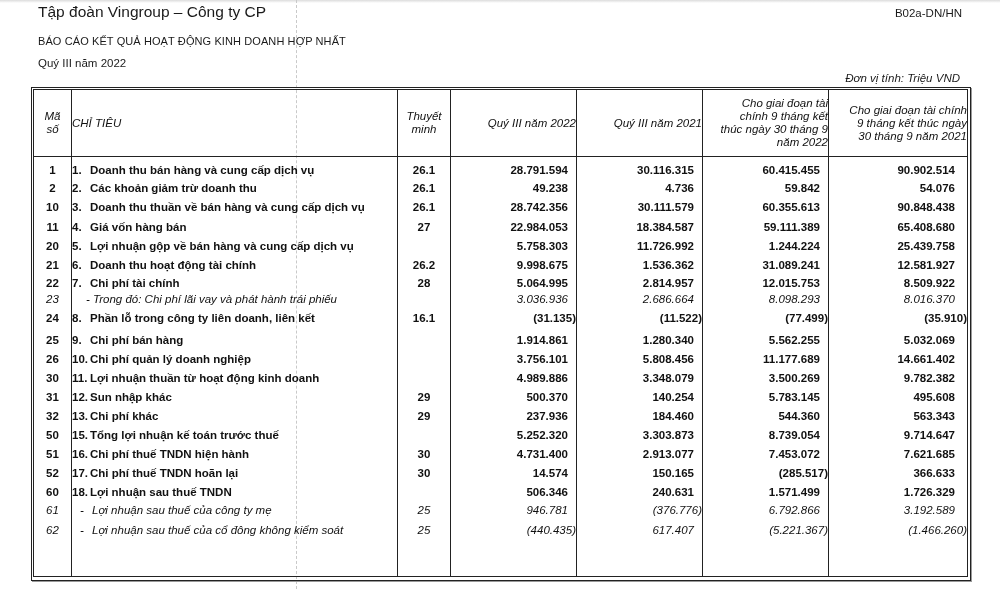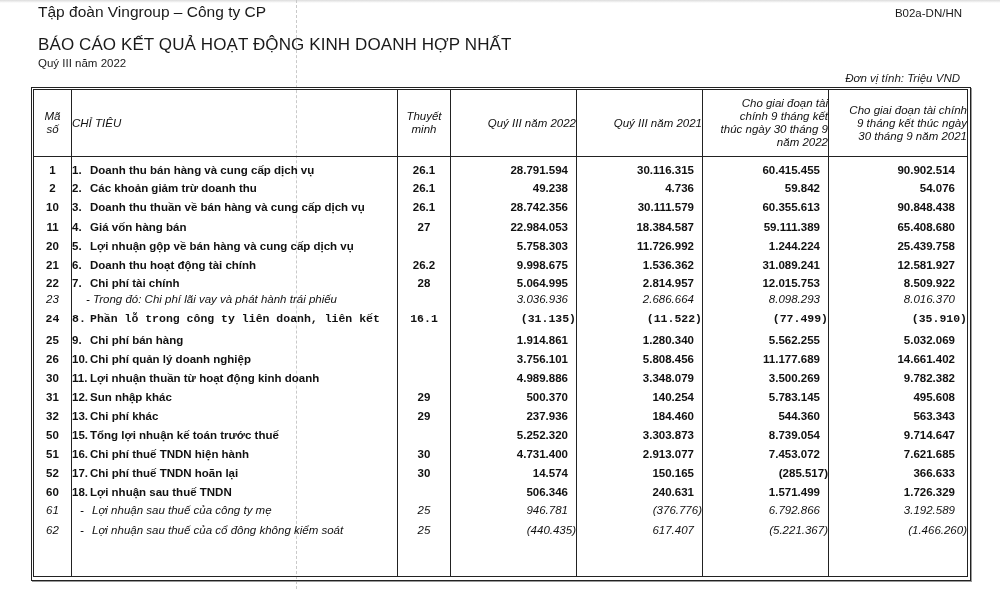--- a/index.html
+++ b/index.html
@@ -16,21 +16,21 @@
     .company {
       position: absolute; left: 38px; top: 3px;
       font-size: 15.5px; color: #1a1a1a;
     }
     .form-code {
       position: absolute; right: 38px; top: 7px;
       font-size: 11.5px; color: #1a1a1a;
     }
     .report-title {
       position: absolute; left: 38px; top: 35px;
-      font-size: 17px; color: #1a1a1a; letter-spacing: 0.1px;
+      font-size: 11px; color: #1a1a1a; letter-spacing: 0.1px;
     }
     .period {
       position: absolute; left: 38px; top: 57px;
       font-size: 11.5px; color: #1a1a1a;
     }
     .unit {
       position: absolute; right: 40px; top: 72px;
       font-size: 11.5px; font-style: italic; color: #1a1a1a;
     }
     .scan-line {
@@ -216,21 +216,21 @@
         </tr>
         <tr class="italic" style="height: 15px;">
           <td class="code col-sep">23</td>
           <td class="label col-sep"><span class="sub">- Trong đó: Chi phí lãi vay và phát hành trái phiếu</span></td>
           <td class="note col-sep"></td>
           <td class="num col-sep pos">3.036.936</td>
           <td class="num col-sep pos">2.686.664</td>
           <td class="num col-sep pos">8.098.293</td>
           <td class="num num21 pos">8.016.370</td>
         </tr>
-        <tr class="bold" style="height: 24px; font-family: Liberation Mono, monospace;">
+        <tr class="bold" style="height: 24px;">
           <td class="code col-sep">24</td>
           <td class="label col-sep"><span class="idx">8.</span><span>Phần lỗ trong công ty liên doanh, liên kết</span></td>
           <td class="note col-sep">16.1</td>
           <td class="num col-sep">(31.135)</td>
           <td class="num col-sep">(11.522)</td>
           <td class="num col-sep">(77.499)</td>
           <td class="num num21">(35.910)</td>
         </tr>
         <tr class="bold" style="height: 19px;">
           <td class="code col-sep">25</td>

